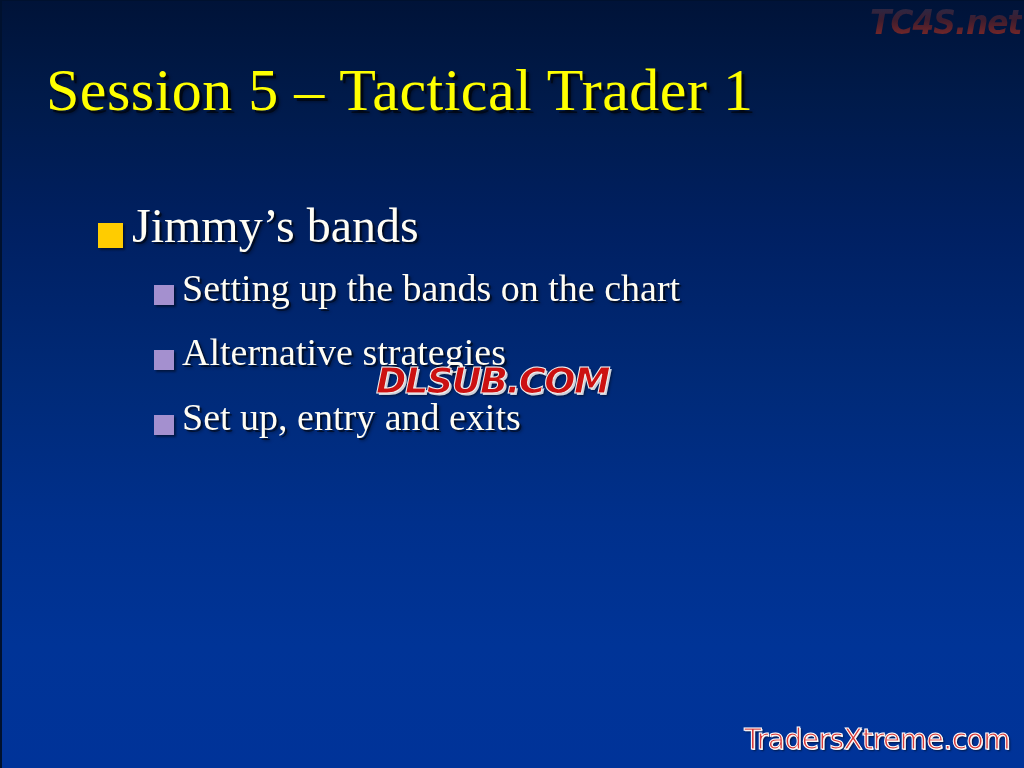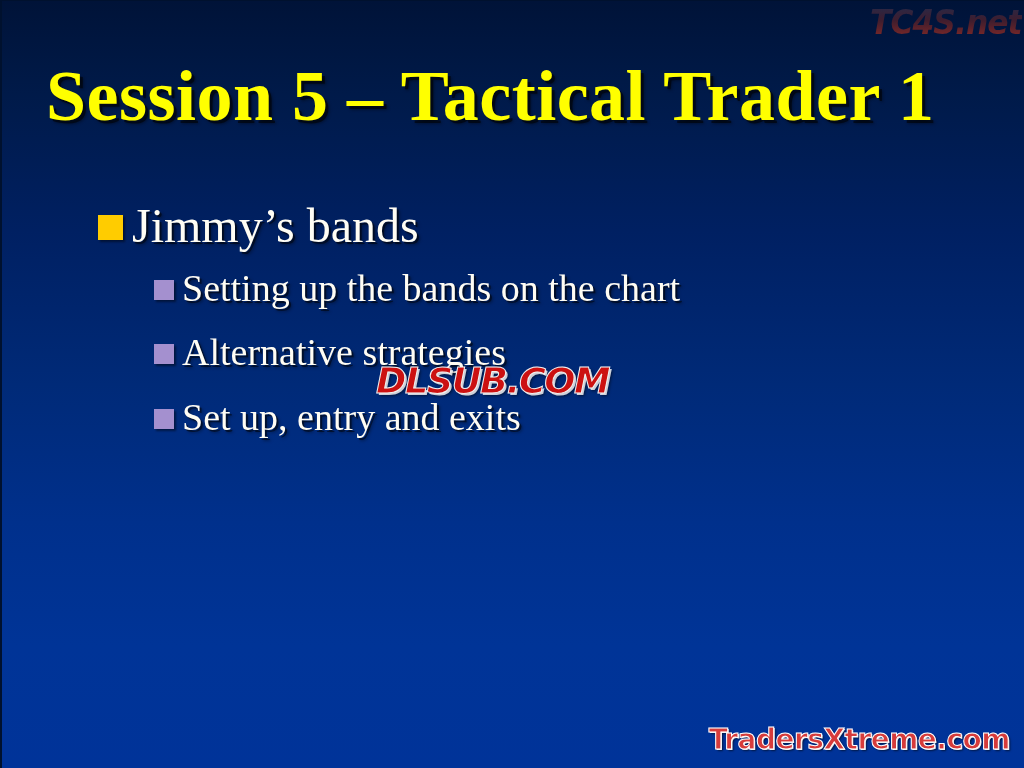--- a/index.html
+++ b/index.html
@@ -30,42 +30,42 @@
     border-top: 1px solid #00112e;
     overflow: hidden;
   }
 
   
   #title {
     position: absolute;
     left: 44px;
     top: 58px;
     width: 950px;
-    font-size: 72px;
-    font-weight: bold;
+    font-size: 60px;
+    font-weight: normal;
     color: #ffff00;
     letter-spacing: 0.5px;
     line-height: 1.05;
     white-space: nowrap;
     text-shadow:
        3px 3px 0px rgba(0,0,0,0.55),
        4px 4px 3px rgba(0,0,0,0.35);
   }
 
   
   #body-list {
     position: absolute;
     left: 56px;
     top: 196px;
     width: 930px;
   }
 
   .bullet-row {
     display: flex;
-    align-items: flex-start;
+    align-items: center;
     padding-left: 40px;
   }
 
   
   .level-1 {
     margin-bottom: 10px;
   }
   .level-1 .bullet-marker {
     width: 25px;
     height: 25px;
@@ -146,21 +146,21 @@
     transform-origin: left top;
     white-space: nowrap;
   }
 
   #wm-bottom-right {
     position: absolute;
     right: 14px;
     bottom: 12px;
     font-family: "DejaVu Sans", sans-serif;
     font-size: 28px;
-    font-weight: bold;
+    font-weight: normal;
     letter-spacing: -0.5px;
     color: #d63b3b;
     -webkit-text-stroke: 1px #ffffff;
     text-shadow:
        1px 1px 0px rgba(255,255,255,0.9),
        2px 2px 2px rgba(0,0,0,0.55);
     white-space: nowrap;
   }
 </style>
 </head>

